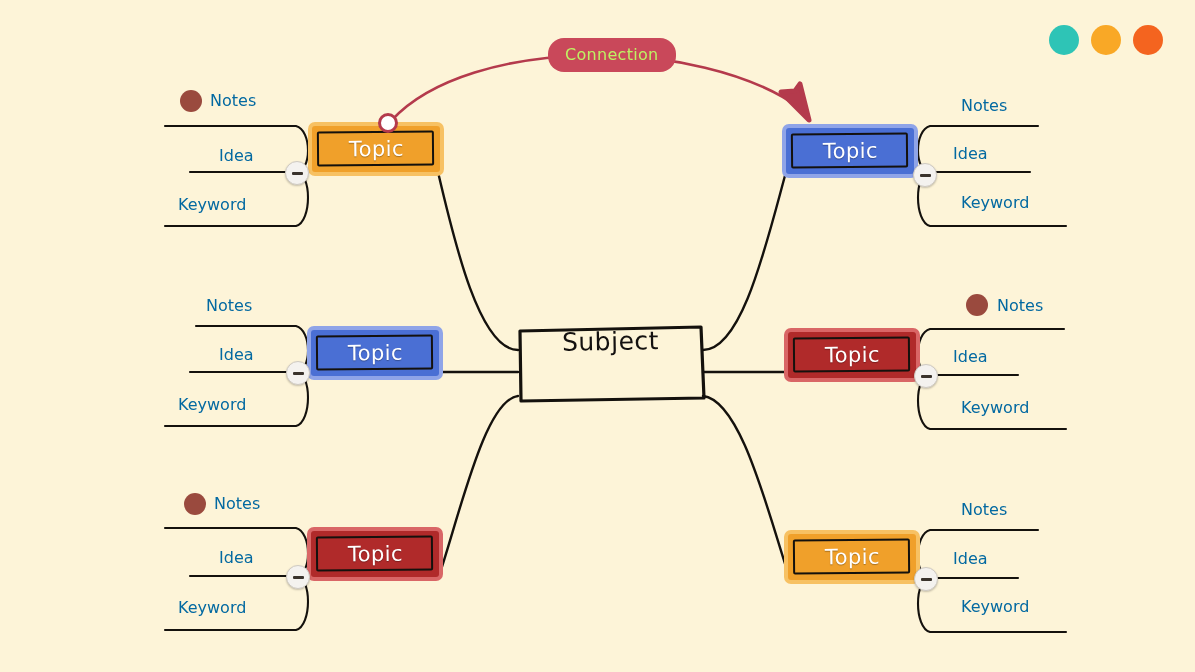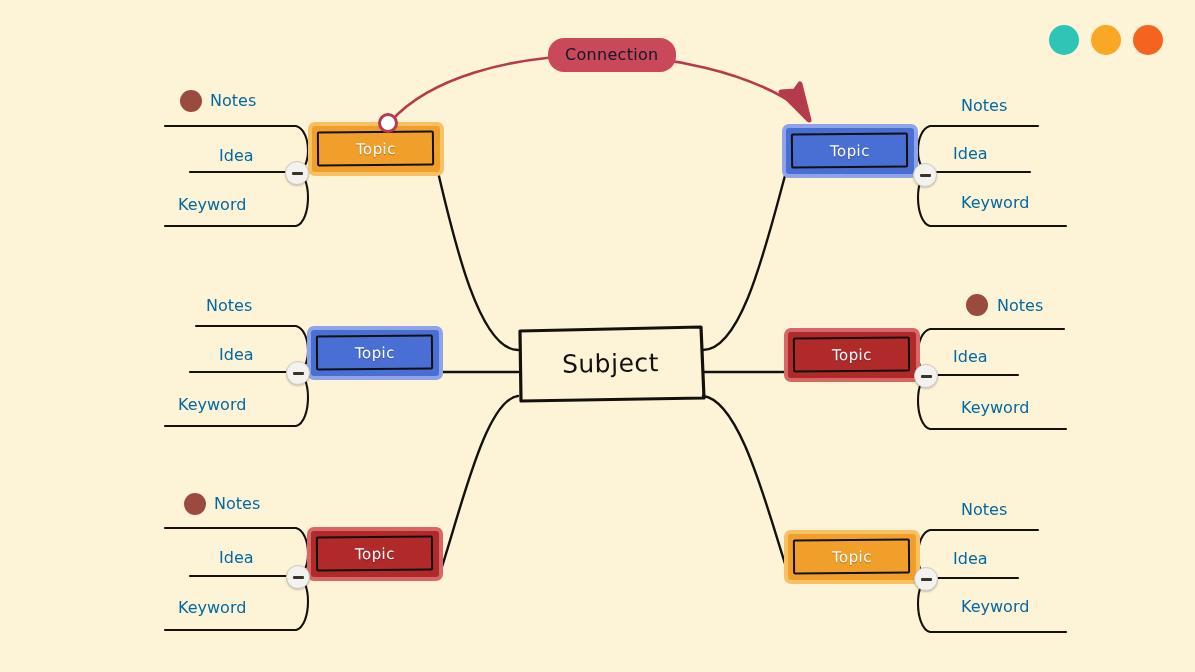--- a/index.html
+++ b/index.html
@@ -60,36 +60,36 @@
     bottom: 6px;
     border: 2.5px solid #14110d;
     border-radius: 2px;
     box-sizing: border-box;
     transform: rotate(-0.5deg);
   }
   .topic .label {
     position: relative;
     z-index: 3;
     color: #ffffff;
-    font-size: 15px;
+    font-size: 21px;
     font-family: "DejaVu Sans", sans-serif;
     letter-spacing: 0.4px;
     text-shadow: 0 1px 1px rgba(0,0,0,0.30);
     transform: rotate(-0.6deg);
   }
 
   
   #subject {
     position: absolute;
     left: 518px;
     top: 327px;
     width: 185px;
     height: 72px;
     display: flex;
-    align-items: center;
+    align-items: flex-start;
     justify-content: center;
   }
   #subject .sub-label {
     position: relative;
     z-index: 3;
     color: #141110;
     font-size: 25px;
     letter-spacing: 0.5px;
     font-family: "DejaVu Sans", sans-serif;
     transform: rotate(-1deg);
@@ -137,21 +137,21 @@
     background: #9A4A3E;
     z-index: 5;
   }
 
   
   #connection-pill {
     position: absolute;
     left: 548px;
     top: 38px;
     background: #C9485A;
-    color: #0f172a;
+    color: #bef264;
     font-size: 16px;
     padding: 7px 17px 8px 17px;
     border-radius: 16px;
     z-index: 8;
     font-family: "DejaVu Sans", sans-serif;
     letter-spacing: 0.3px;
   }
 
   
   #conn-anchor {

